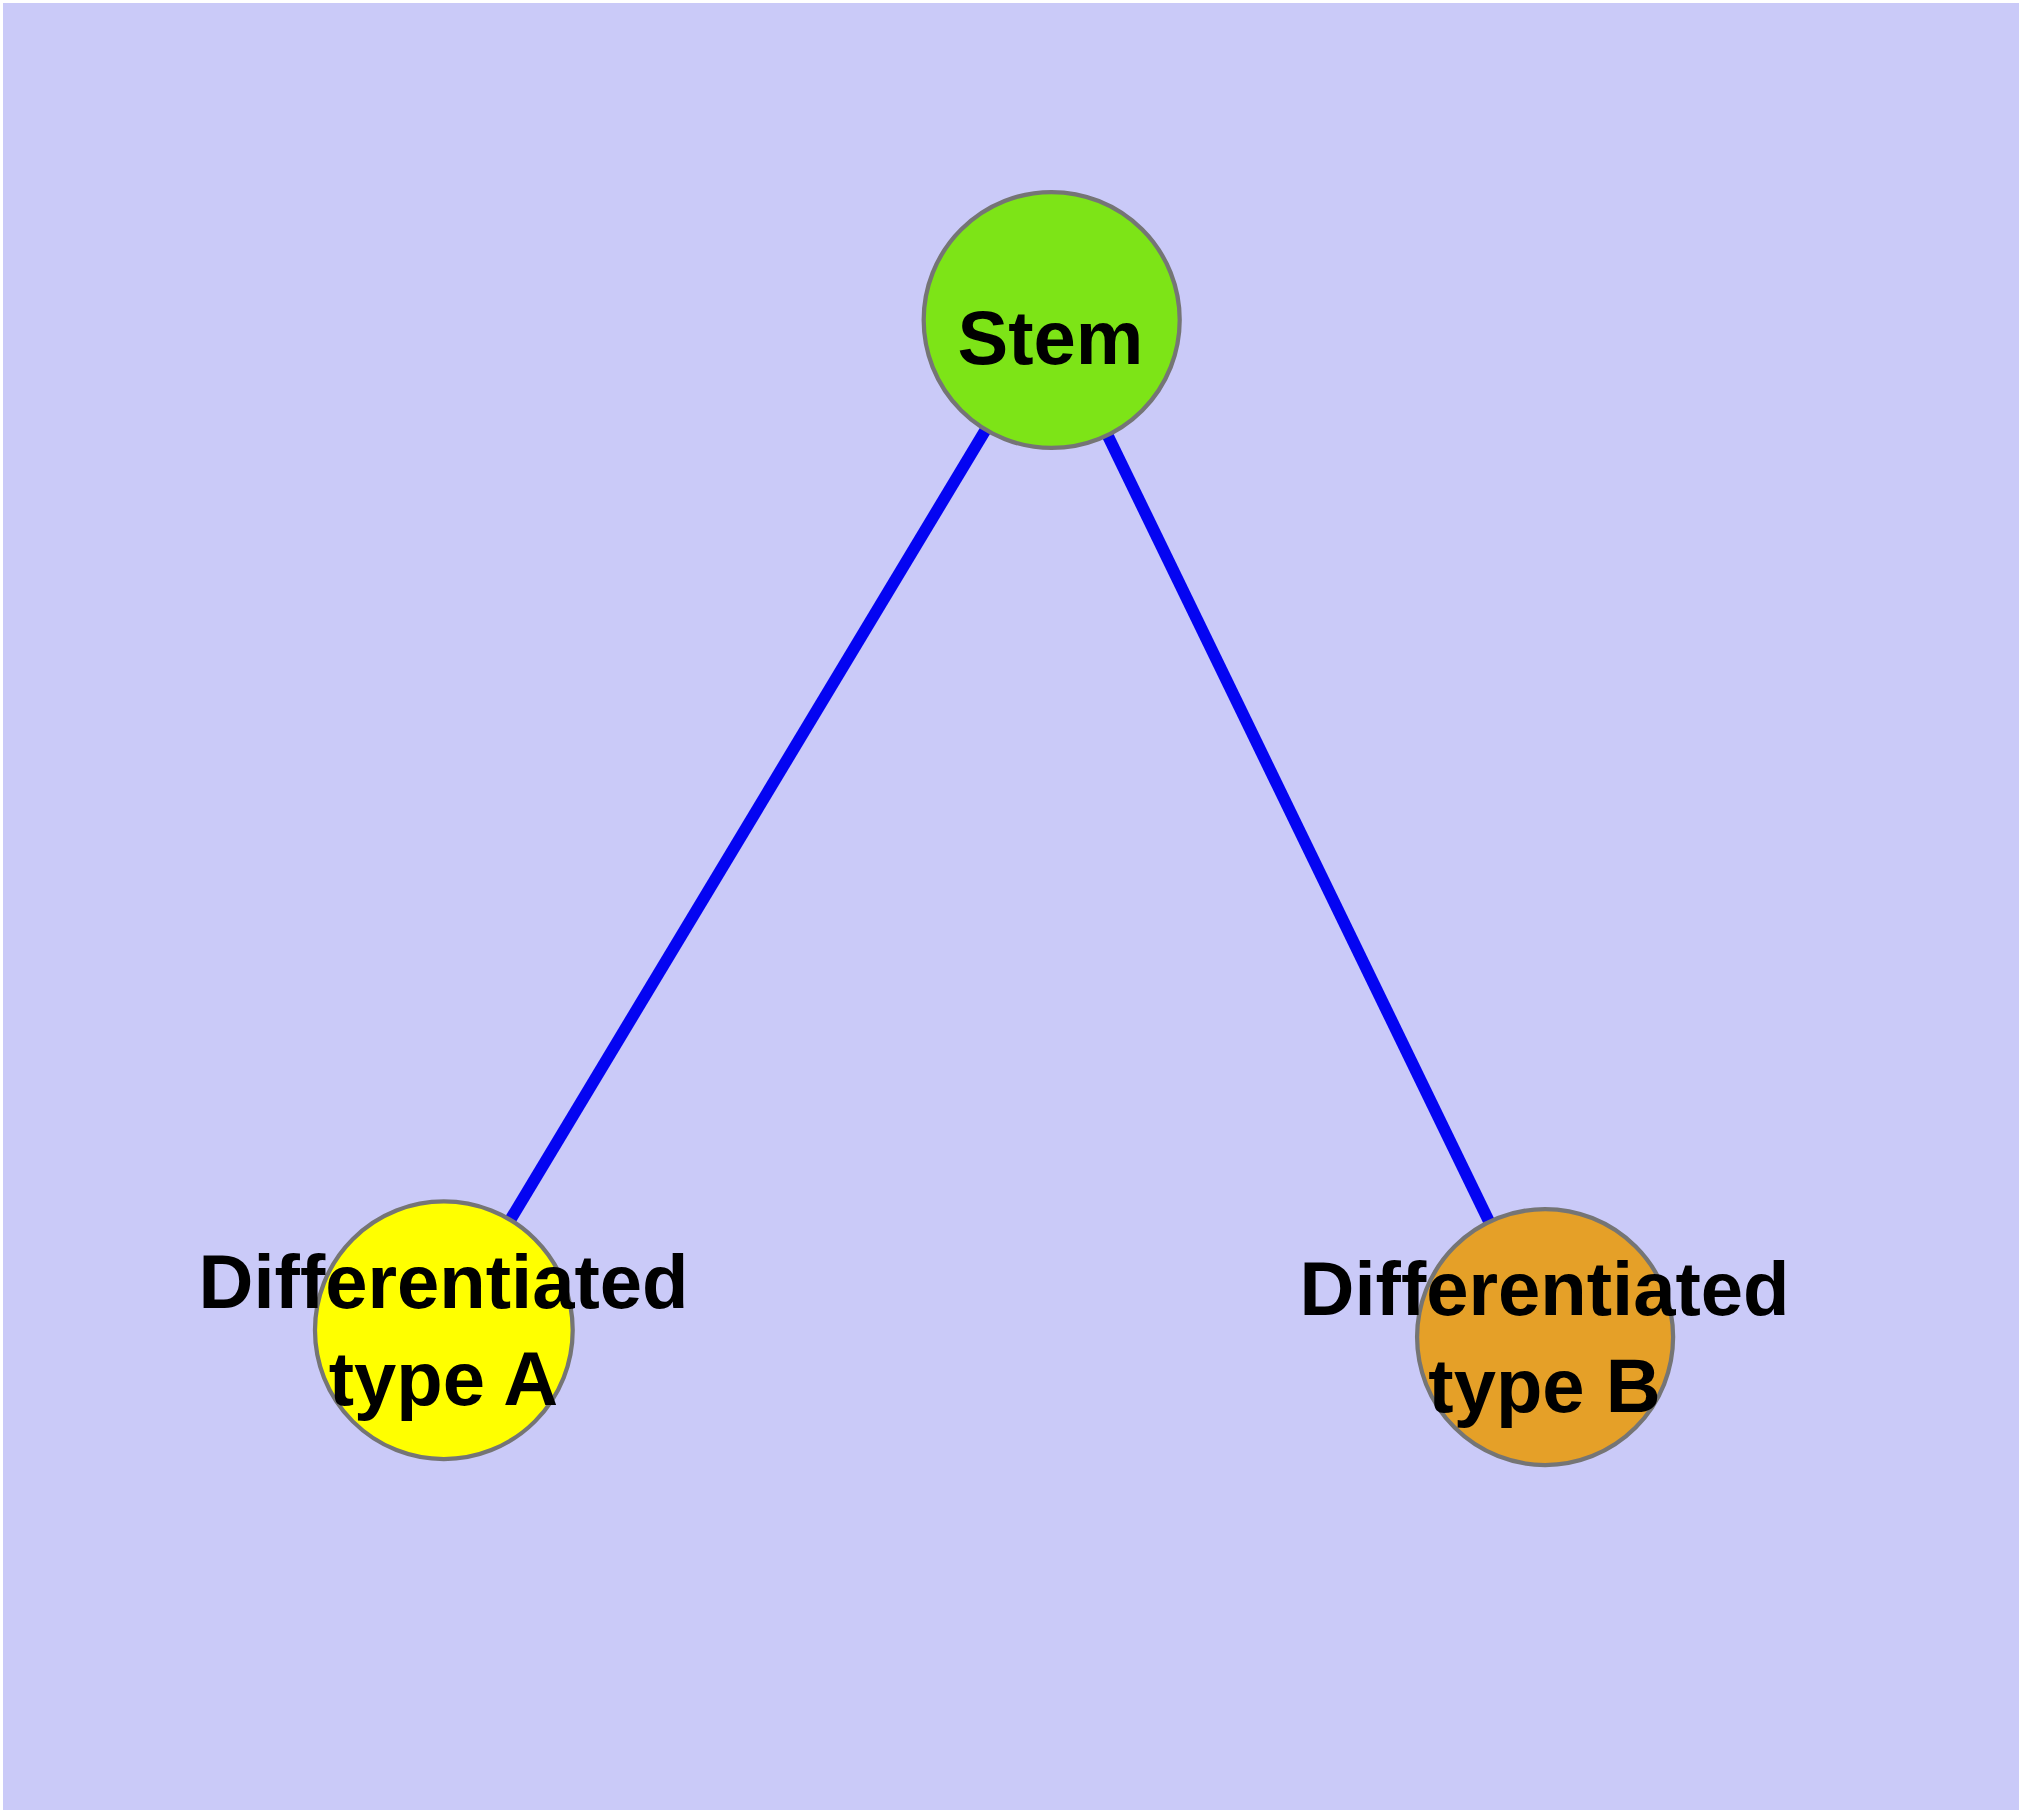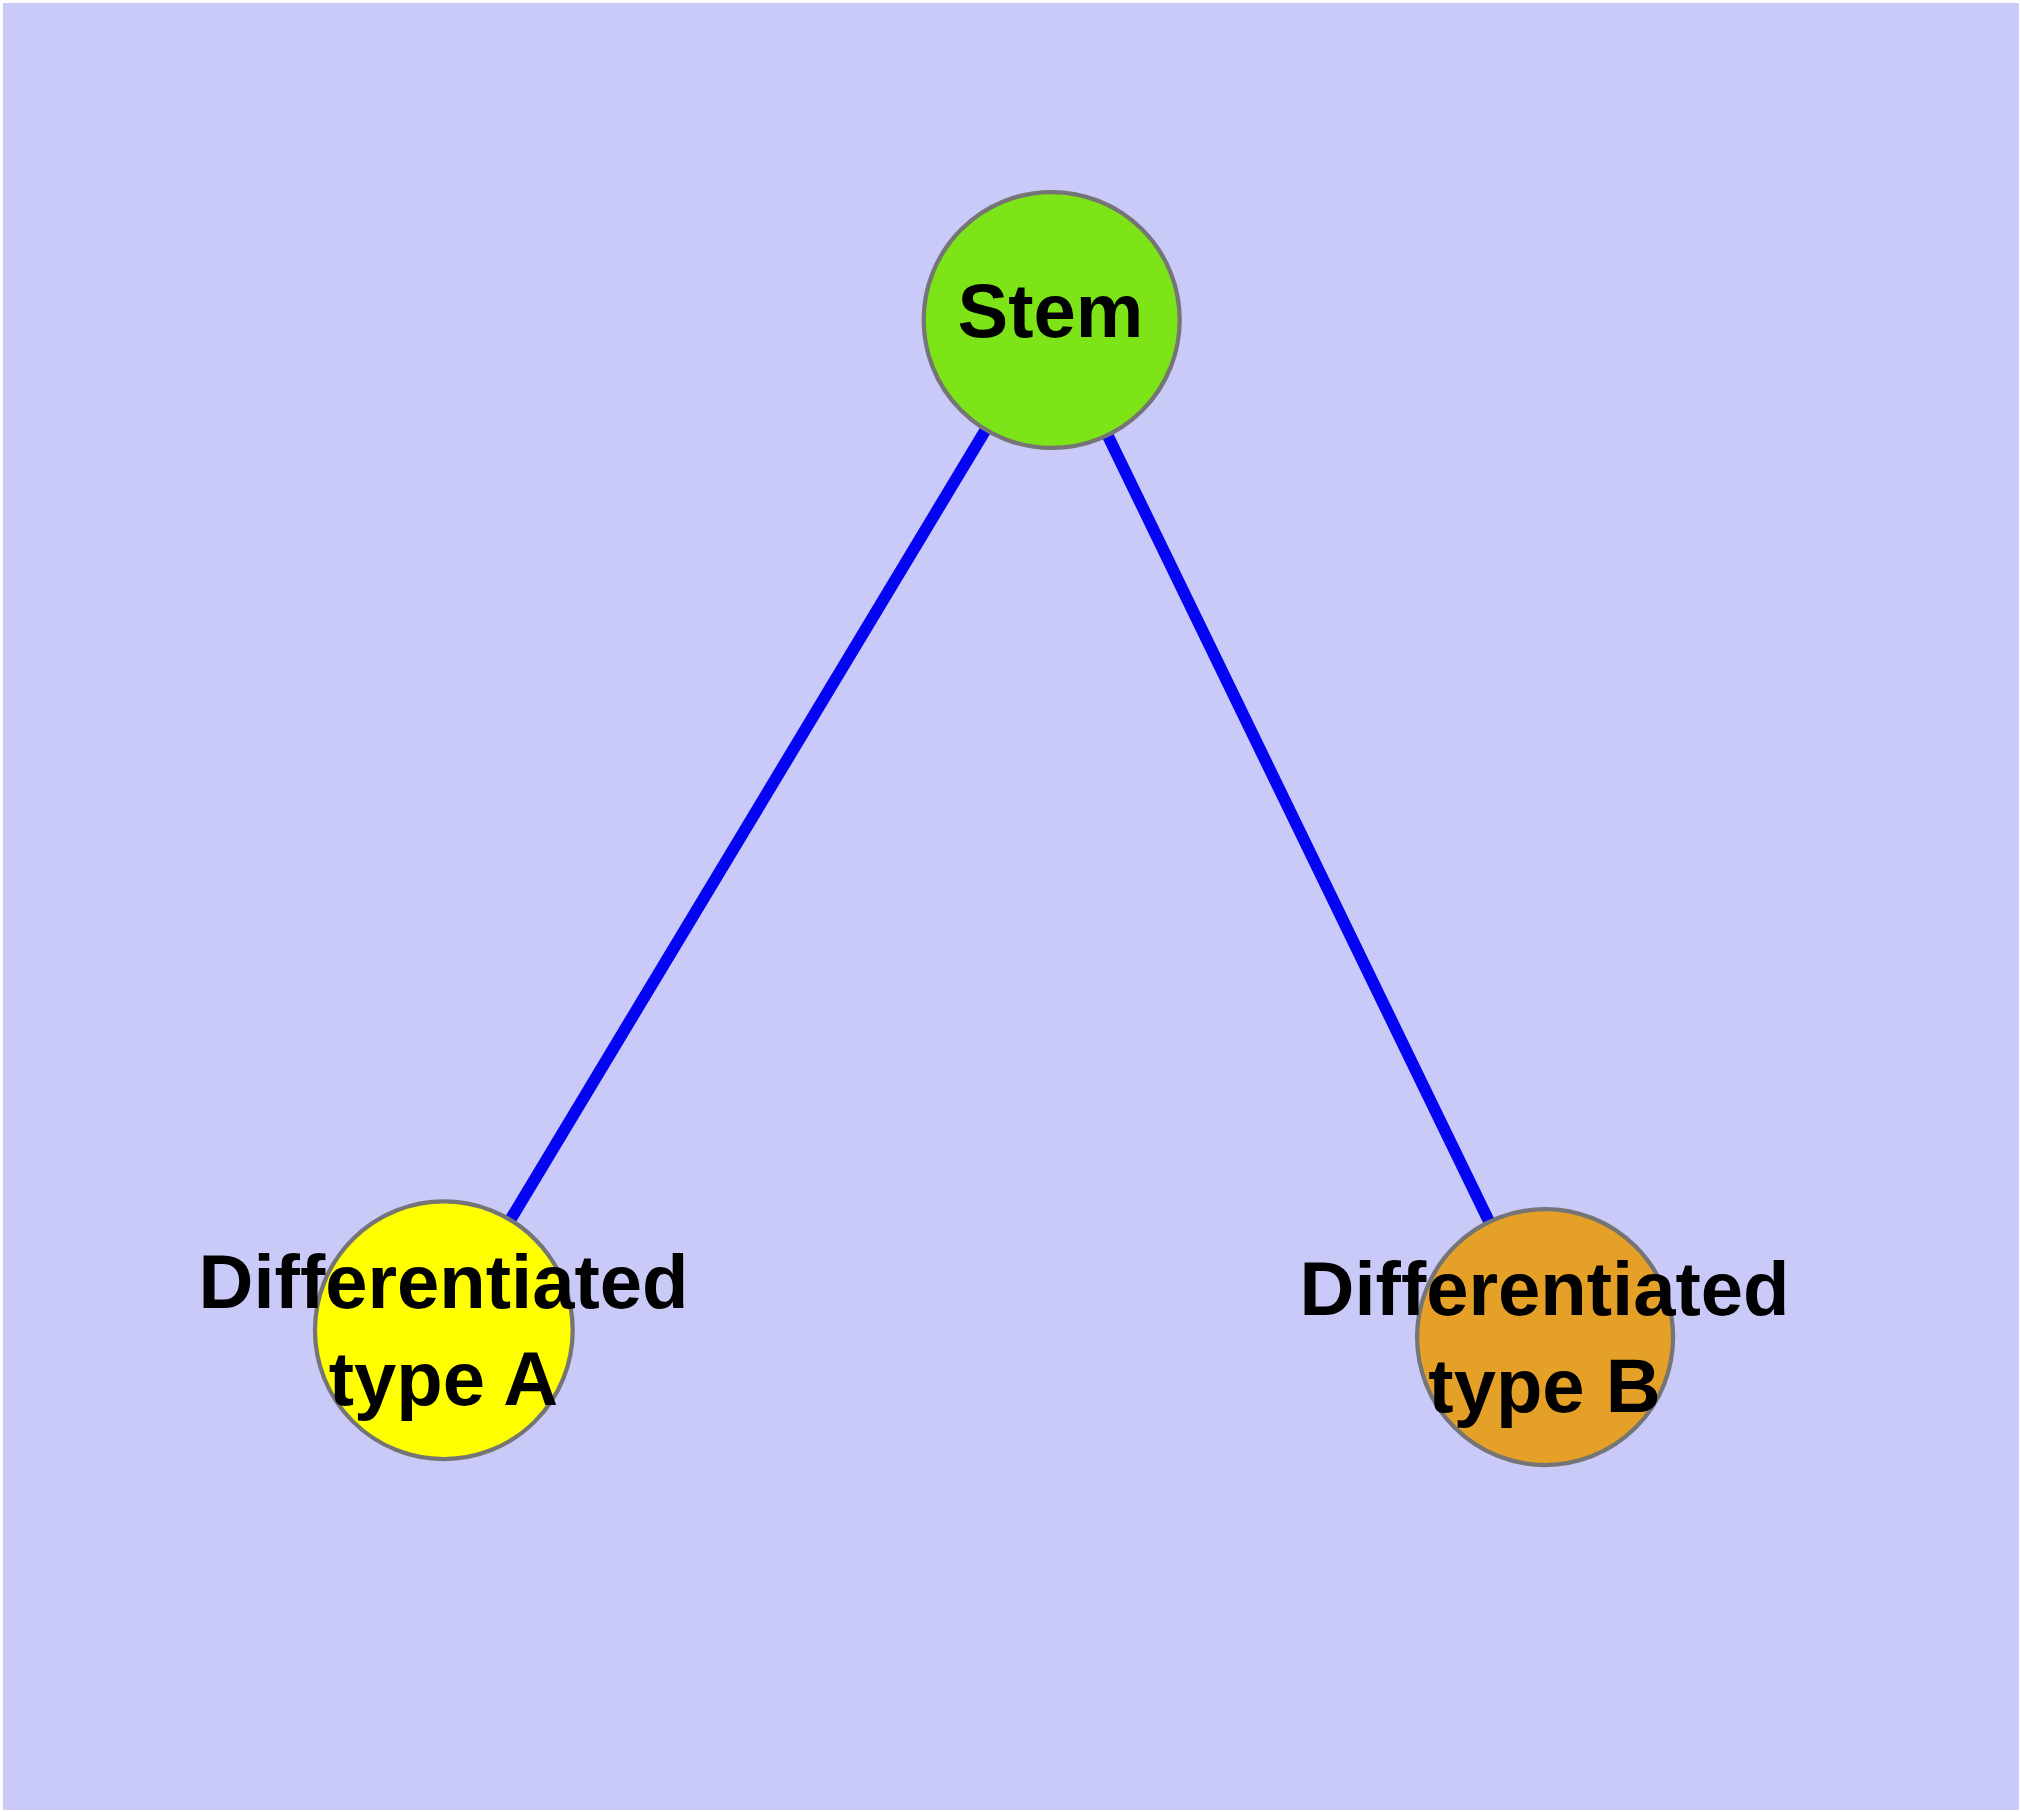--- a/index.html
+++ b/index.html
@@ -49,20 +49,20 @@
 
 <div class="page" style="background: rgb(255, 255, 255);">
   <div class="canvas" id="canvas" style="background: rgb(202, 202, 248);">
     <svg class="graph" id="graph" viewBox="0 0 2378 2132" preserveAspectRatio="none">
         <line x1="1237" y1="374" x2="520" y2="1566" stroke="#0404F2" stroke-width="14"></line>
         <line x1="1237" y1="374" x2="1819" y2="1574" stroke="#0404F2" stroke-width="14"></line>
         <circle cx="1237" cy="374" r="151" fill="#7DE417" stroke="#757575" stroke-width="5"></circle>
         <circle cx="520" cy="1566" r="152" fill="#FFFF00" stroke="#757575" stroke-width="5"></circle>
         <circle cx="1819" cy="1574" r="151" fill="#E5A028" stroke="#757575" stroke-width="5"></circle>
       </svg>
-  <div class="node-label" style="left: 1048px; top: 307px; color: rgb(0, 0, 0);">Stem</div>
+  <div class="node-label" style="left: 1048px; top: 334px; color: rgb(0, 0, 0);">Stem</div>
       <div class="node-label" style="left: 441px; top: 1327px; color: rgb(0, 0, 0);">Differentiated
 type A</div>
       <div class="node-label" style="left: 1542px; top: 1334px; color: rgb(0, 0, 0);">Differentiated
 type B</div>
     </div>
 </div>
 
 
 </body></html>

